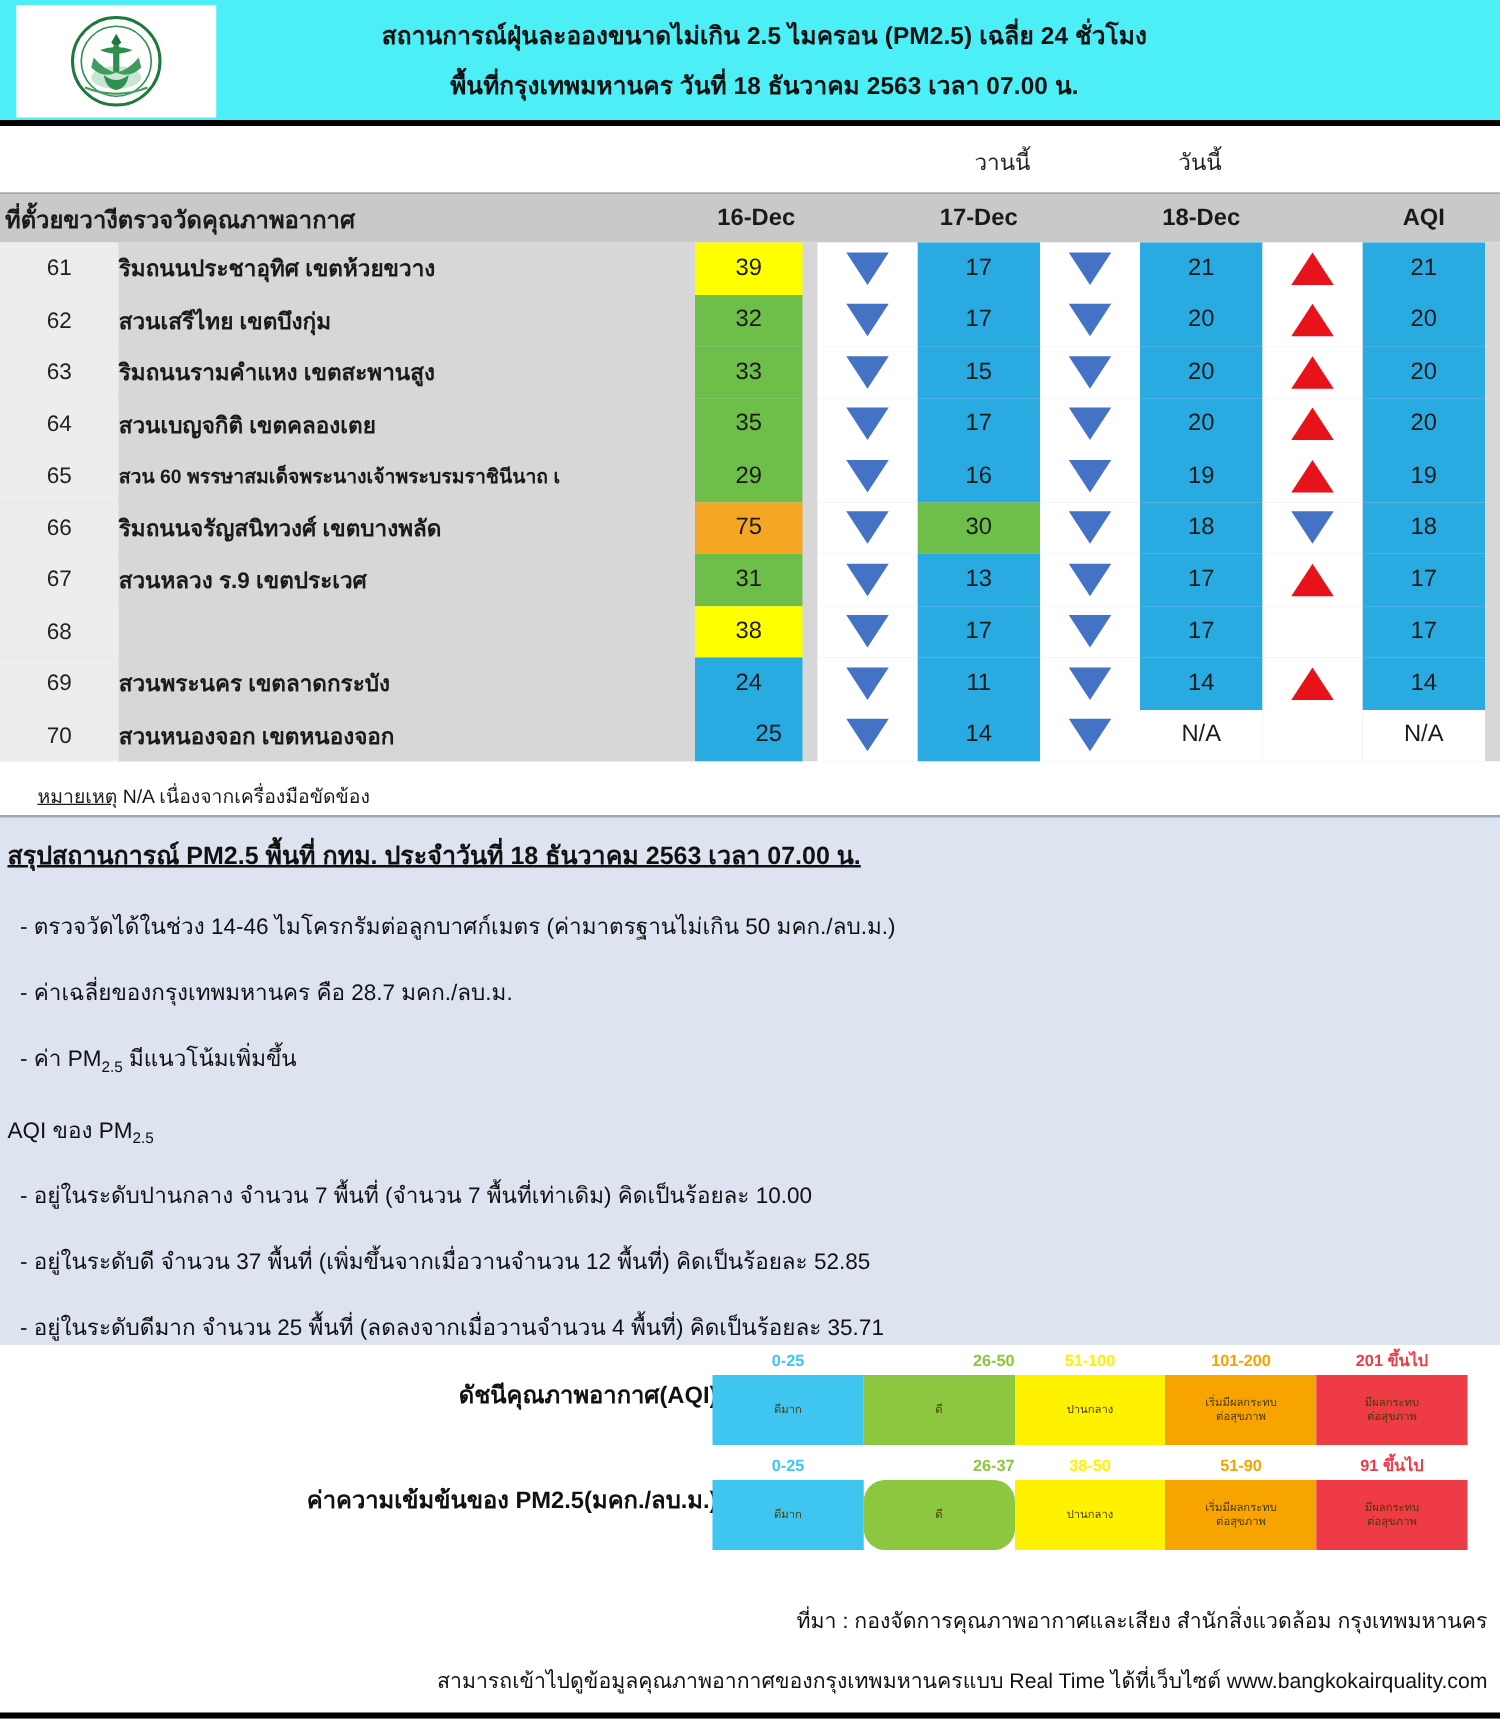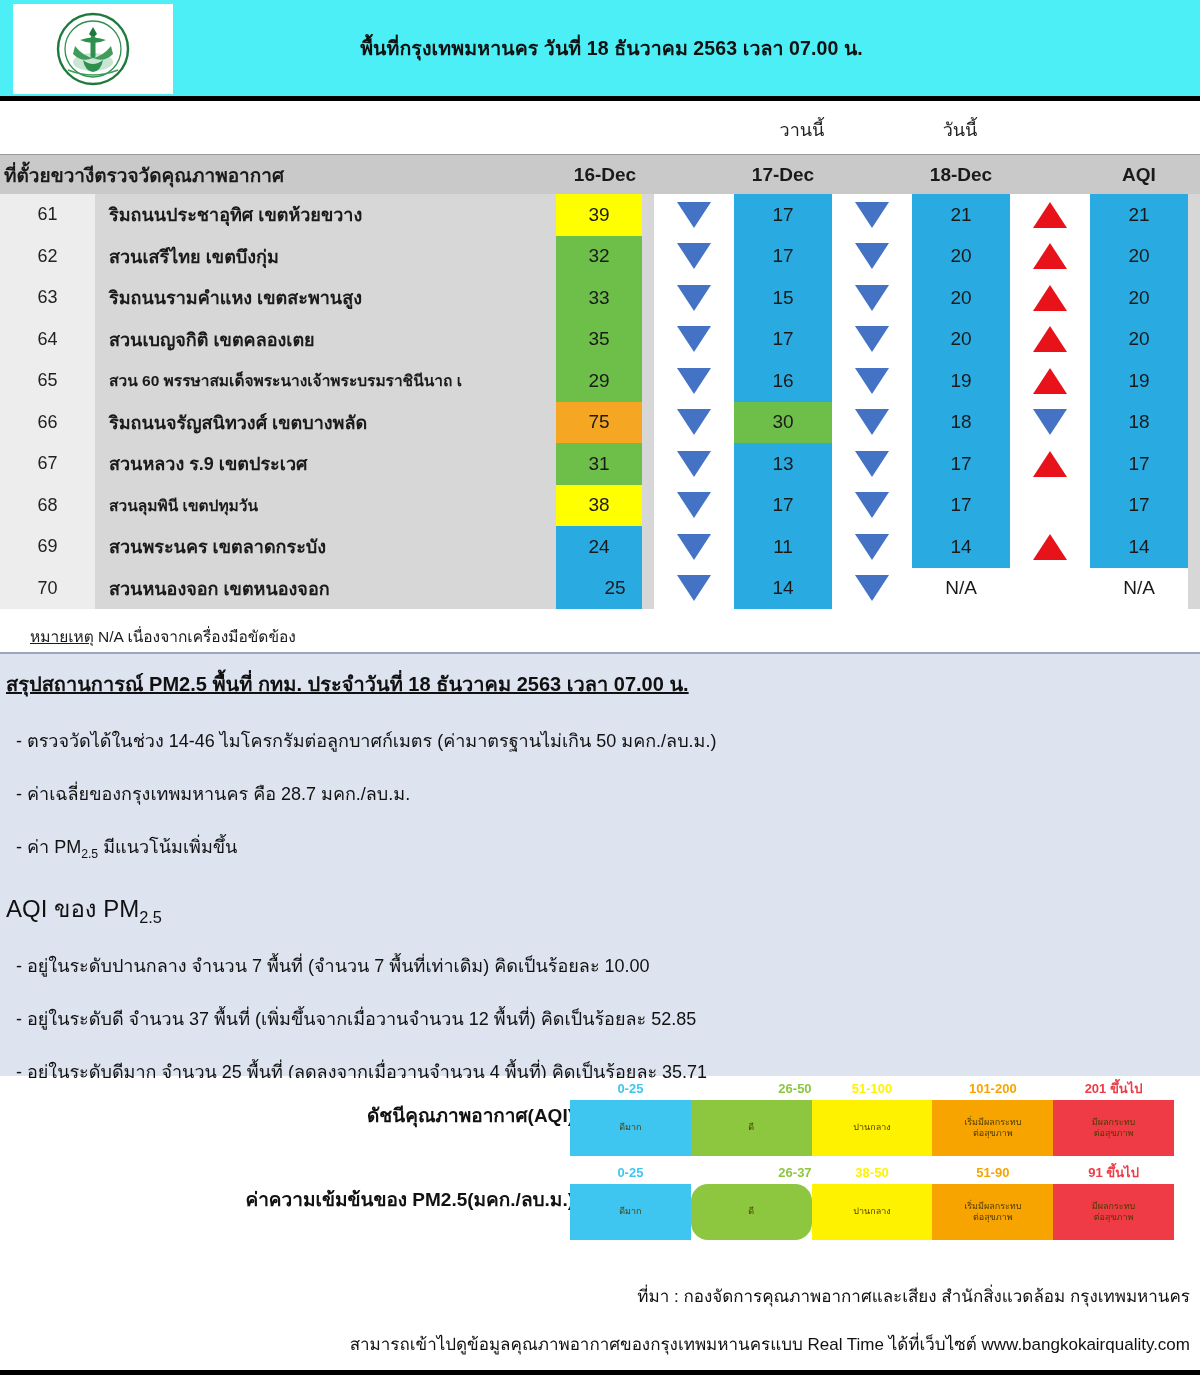--- a/index.html
+++ b/index.html
@@ -70,21 +70,21 @@
   
   .cell-no {
     position:absolute; left: 0; top:0; width: 95px; height:41.5px;
     display:flex; align-items:center; justify-content:center;
     font-size: 18px; color:#222; background:#ededed;
   }
   .cell-name {
     position:absolute; left:95px; top:0; width: 461px; height:41.5px;
     display:flex; align-items:center;
     font-size: 18px; font-weight: bold; color:#1a1a1a; background:#d7d7d7;
-    padding-left: 14px; white-space: nowrap; overflow: hidden;
+    white-space: nowrap; overflow: hidden;
   }
   .cell-name.small { font-size: 15.5px; }
 
   .cell-val {
     position:absolute; top:0; height:41.5px;
     display:flex; align-items:center; justify-content:center;
     font-size: 19px; color:#1a1a1a;
   }
   .cell-val.na { background:#ffffff !important; color:#1a1a1a; }
   .v16 { left:556px;  width:86px; }
@@ -126,21 +126,21 @@
     border-top: 2px solid #9aa8bd;
     padding: 14px 0 0 0;
   }
   .sum-title {
     font-size: 20px; font-weight: bold; color:#111;
     text-decoration: underline; margin-left: 6px; white-space:nowrap;
   }
   .sum-line {
     font-size: 18px; color:#111; margin-left: 16px; white-space:nowrap;
   }
-  .sum-head2 { font-size: 24px; color:#111; margin-left: 6px; white-space:nowrap; }
+  .sum-head2 { font-size: 18px; color:#111; margin-left: 6px; white-space:nowrap; }
   sub { font-size: 0.68em; vertical-align: sub; }
 
   
   .legend-zone { position:absolute; left:0; top: 1078px; width:1200px; height: 175px; background:#fff; }
   .legend-row { position: relative; height: 84px; }
   .legend-label {
     position:absolute; right: 626px; top: 22px;
     font-size: 19px; font-weight:bold; color:#111; white-space:nowrap;
   }
   .legend-bar { position:absolute; left: 570px; top: 22px; width: 604px; height: 56px; display:flex; }
@@ -183,20 +183,21 @@
         <path d="M59 17 l4 7 -4 4 -4 -4 z" fill="#1e7a3c"></path>
         <rect x="56.5" y="26" width="5" height="22" rx="2" fill="#2f8f4e"></rect>
         <path d="M46 30 q13 -5 26 0 q-13 6 -26 0 z" fill="#2f8f4e"></path>
         <path d="M41 36 q8 10 18 12 q-11 5 -20 -4 z" fill="#3f9c5c"></path>
         <path d="M77 36 q-8 10 -18 12 q11 5 20 -4 z" fill="#3f9c5c"></path>
         <path d="M49 50 q10 8 20 0 q-2 11 -10 12 q-8 -1 -10 -12 z" fill="#2f8f4e"></path>
         <path d="M34 60 q25 10 50 0" fill="none" stroke="#3f9c5c" stroke-width="1.6"></path>
       </svg>
     </div>
     <div class="header-titles">
+      <div class="header-line1">สถานการณ์ฝุ่นละอองขนาดไม่เกิน 2.5 ไมครอน (PM2.5) เฉลี่ย 24 ชั่วโมง</div>
       <div class="header-line2">พื้นที่กรุงเทพมหานคร  วันที่ 18 ธันวาคม 2563 เวลา 07.00 น.</div>
     </div>
   </div>
   <div class="header-rule"></div>
 
   <div class="table-zone">
 
     <div class="daylabels">
       <div class="daylabel" id="daylabel-yesterday">วานนี้</div>
       <div class="daylabel" id="daylabel-today">วันนี้</div>
@@ -326,21 +327,20 @@
             </div>
             <div class="gapcell g2">
               <span class="arrow down"></span>
             </div>
             <div class="gapcell g3">
               <span class="arrow up"></span>
             </div>
           </div>
           <div class="trow">
             <div class="cell-no">68</div>
-            <div class="cell-name small">สวนลุมพินี เขตปทุมวัน</div>
             <div class="cell-val v16" style="background: rgb(255, 255, 0);">38</div>
             <div class="cell-val v17" style="background: rgb(41, 171, 226);">17</div>
             <div class="cell-val v18" style="background: rgb(41, 171, 226);">17</div>
             <div class="cell-val vaqi" style="background: rgb(41, 171, 226);">17</div>
             <div class="gapcell g1">
               <span class="arrow down"></span>
             </div>
             <div class="gapcell g2">
               <span class="arrow down"></span>
             </div>

